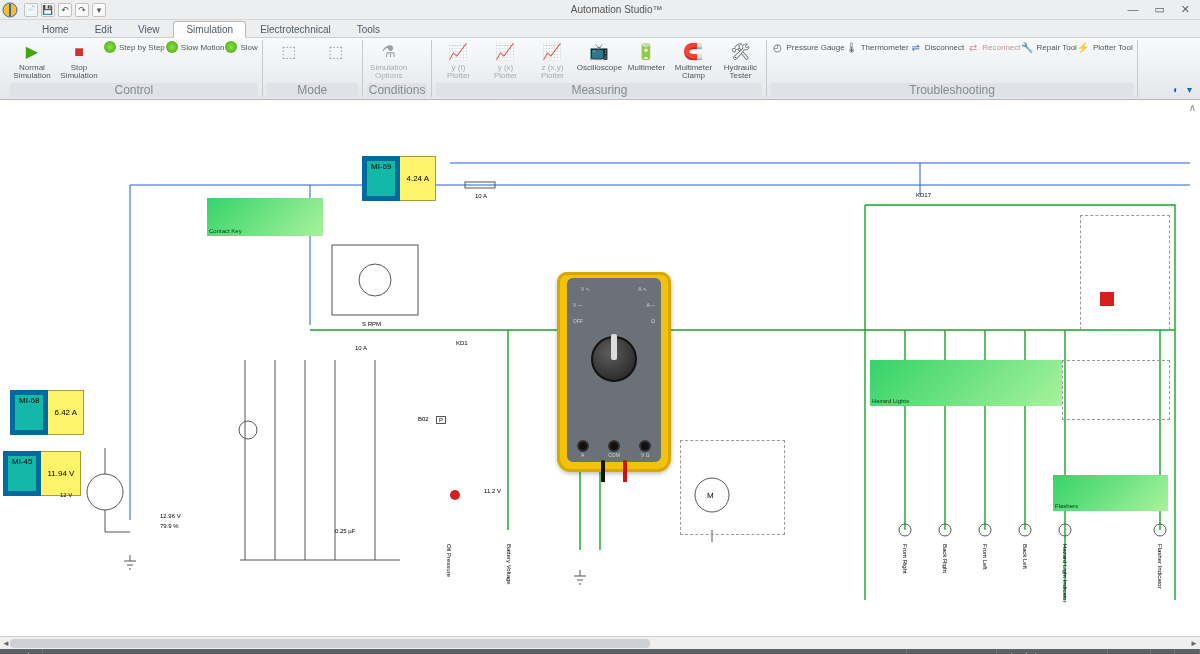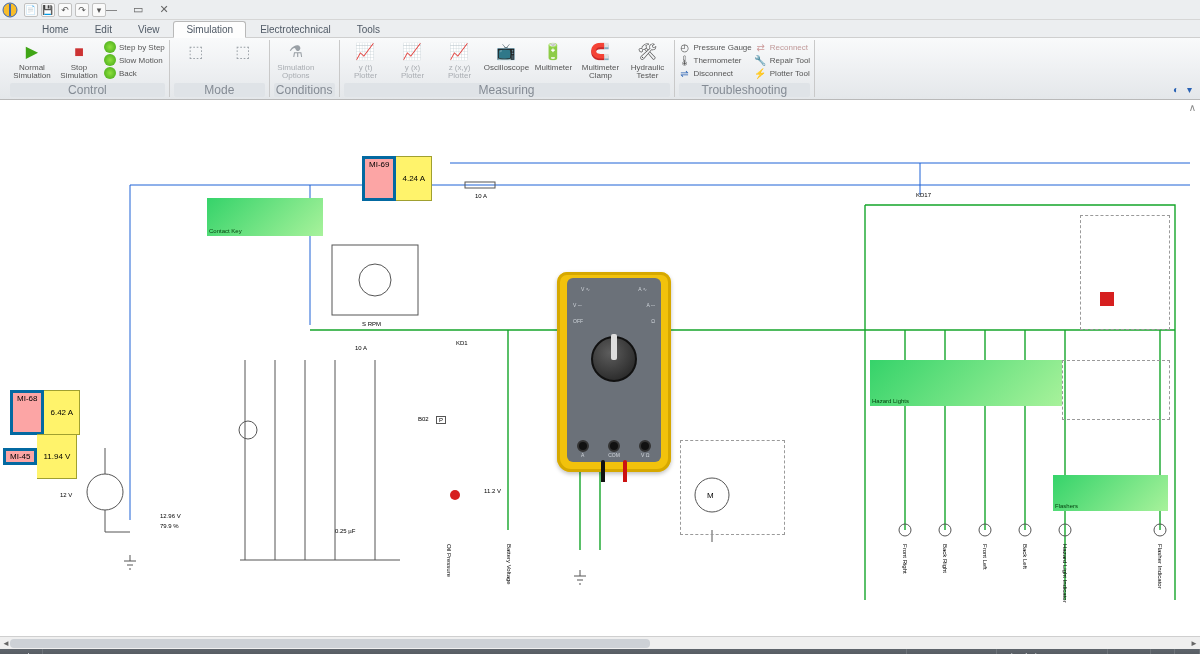--- a/index.html
+++ b/index.html
@@ -19,36 +19,36 @@
 .menutabs .tab { padding: 2px 12px; color: #505a66; cursor:default;}
 .menutabs .tab.active { background: #fdfdfd; border: 1px solid #b9b9b9; border-bottom: 1px solid #fdfdfd; border-radius: 3px 3px 0 0; position: relative; top: 1px; }
 
 
 .ribbon { height: 62px; background: linear-gradient(#f9fafb,#e4e7ea); border-bottom: 1px solid #b9b9b9; display: flex; font-size: 9px; color:#555; padding: 2px 6px; position: relative;}
 .group { border-right: 1px solid #c9c9c9; display: flex; flex-direction: column; padding: 1px 4px 0 4px; }
 .group .body { display: flex; gap: 3px; flex:1; align-items: flex-start; }
 .group .title { text-align: center; font-size: 12px; color: #848b94; background:#dfe3e7; border-radius:2px; padding:0 2px; }
 .bigbtn { width: 44px; display:flex; flex-direction:column; align-items:center; gap:1px; font-size:8px; text-align:center; line-height:1.05;}
 .bigbtn .ic { width:22px; height:22px; display:flex;align-items:center;justify-content:center;font-size:16px;}
-.smallcol { display:flex; flex-direction:column; gap:1px;}
+.smallcol { display:flex; gap:1px;}
 .smallbtn { display:flex; align-items:center; gap:3px; font-size:8px; white-space:nowrap;}
 .smallbtn .ic { width:12px;height:12px;display:flex;align-items:center;justify-content:center;font-size:10px;}
 .ribbon .helpdot{position:absolute;right:8px;bottom:4px;display:flex;gap:8px;font-size:10px;color:#2a63b5;}
 .ic-green{background:radial-gradient(circle,#8fe03e,#3fa515);border-radius:50%;}
 .ic-play{color:#3fa515;}
 .ic-stop{color:#c33;}
 .ic-grey{color:#9aa0a6;}
 
 
 .workarea { position: relative; background:#fff; height: 536px; overflow:hidden;}
 .workarea::after{content:"∧";position:absolute;right:4px;top:2px;font-size:10px;color:#888;}
 svg.drawing{position:absolute;inset:0;}
 
 .meas-tag { position:absolute; display:flex; font-size:8px; }
-.meas-tag .lbl{ background:#fca5a5; border:3px solid #0369a1; padding:1px 4px;}
+.meas-tag .lbl{ background:#14b8a6; border:5px solid #0369a1; padding:1px 4px;}
 .meas-tag .val{ background:#fff36b; border:1px solid #a0a030; border-left:none; padding:17px 6px;}
 
 .greenbox { position:absolute; background:linear-gradient(135deg,#35d36a,#a8f29b); font-size:6px; color:#05420f; padding:2px; display:flex; align-items:flex-end;}
 .dashedbox{ position:absolute; border:1px dashed #9a9a9a;}
 
 
 .multimeter{position:absolute; width:114px; height:200px; left:557px; top:172px; display:flex;flex-direction:column;align-items:center;}
 .mm-case{width:100%;height:100%;background:#f2c20c;border-radius:10px 10px 14px 14px;padding:6px 6px 10px 6px;display:flex;flex-direction:column;align-items:center;gap:4px;box-shadow:inset 0 0 0 3px #d6a800, 0 2px 4px rgba(0,0,0,.25);}
 .mm-screen{width:92%;height:34px;background:#e6efe2;border:2px solid #7a745c;border-radius:4px;display:flex;align-items:center;justify-content:center;font-family:"Courier New",monospace;font-size:22px;font-weight:700;color:#2a2a2a;position:relative;}
 .mm-screen .unit{position:absolute;right:6px;bottom:2px;font-size:8px;font-weight:400;}
@@ -82,20 +82,21 @@
         <path d="M8 2v12" stroke="#3a66b5" stroke-width="2"></path>
       </svg>
   </div>
   <div class="qat">
     <span>📄</span>
     <span>💾</span>
     <span>↶</span>
     <span>↷</span>
     <span>▾</span>
   </div>
+  <div class="spacer">Automation Studio™</div>
   <div class="winbtns">
     <span>—</span>
     <span>▭</span>
     <span>✕</span>
   </div>
 </div>
 
 <div class="menutabs">
   <div class="tab">Home</div>
   <div class="tab">Edit</div>
@@ -123,21 +124,21 @@
         <div class="smallbtn">
             <span class="ic ic-green"></span>
             <span>Step by Step</span>
           </div>
         <div class="smallbtn">
             <span class="ic ic-green"></span>
             <span>Slow Motion</span>
           </div>
         <div class="smallbtn">
             <span class="ic ic-green"></span>
-            <span>Back</span>
+            <span>Slow</span>
           </div>
       </div>
     </div>
     <div class="title">Control</div>
   </div>
 
   <div class="group">
     <div class="body">
       <div class="bigbtn">
           <div class="ic ic-grey">⬚</div>
@@ -300,21 +301,21 @@
   </svg>
 
   <div class="meas-tag" style="left:362px; top:56px;">
     <div class="lbl">MI-69</div>
     <div class="val">4.24 A</div>
   </div>
   <div class="meas-tag" style="left:10px; top:290px;">
     <div class="lbl">MI-68</div>
     <div class="val">6.42 A</div>
   </div>
-  <div class="meas-tag" style="left:3px; top:334px;align-items:center;">
+  <div class="meas-tag" style="left:3px; top:351px;">
     <div class="lbl">MI-45</div>
     <div class="val">11.94 V</div>
   </div>
 
   <div class="greenbox" style="left:207px; top:98px; width:116px; height:38px;">
       <span>Contact Key</span>
     </div>
   <div class="greenbox" style="left:870px; top:260px; width:192px; height:46px;">
       <span>Hazard Lights</span>
     </div>

